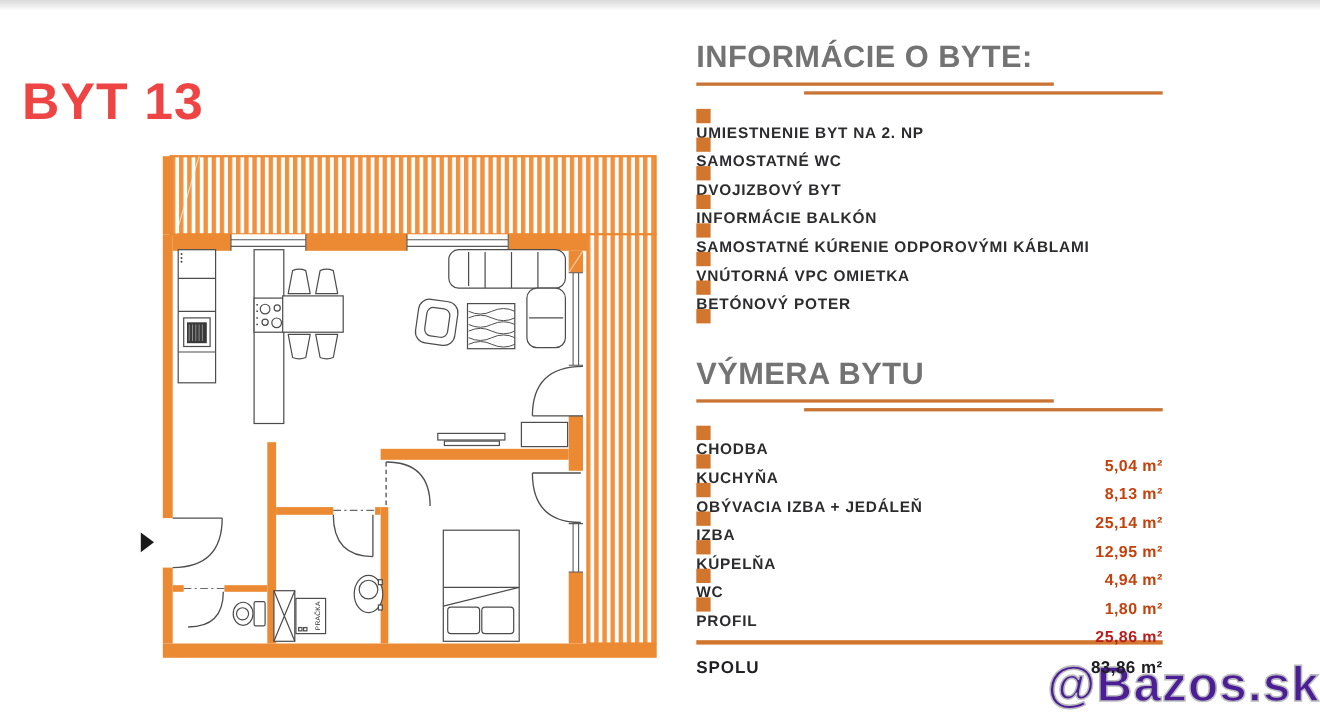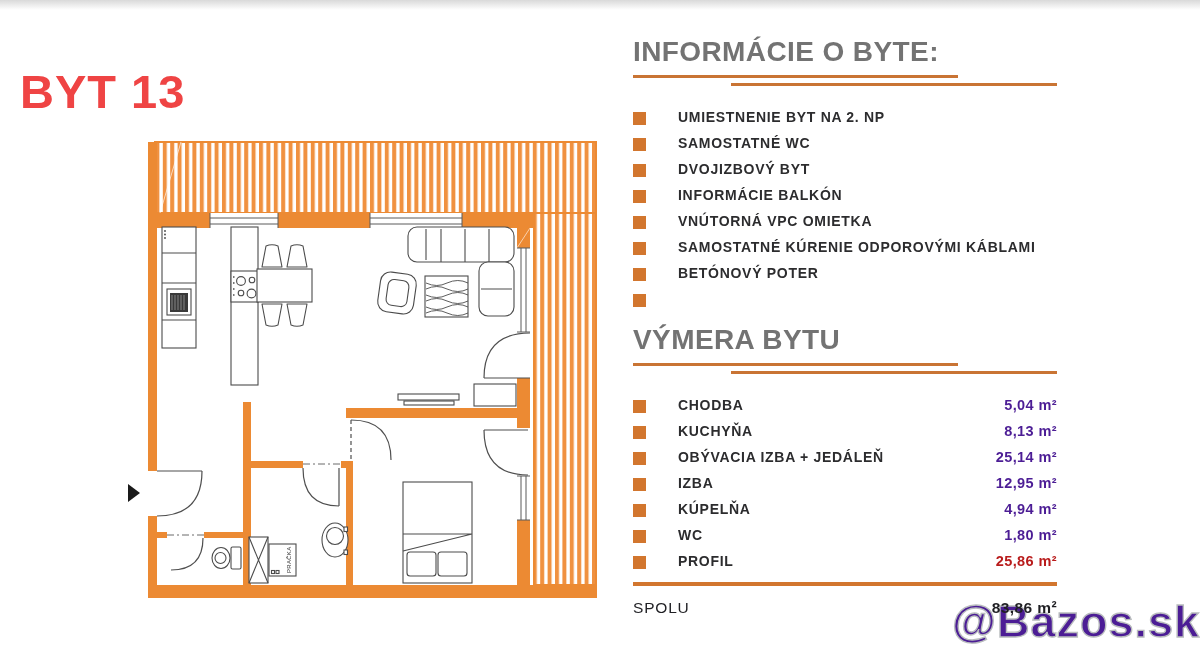--- a/index.html
+++ b/index.html
@@ -11,28 +11,28 @@
     background:linear-gradient(180deg,#d9d9d9,rgba(255,255,255,0));}
   .page-title{position:absolute;left:20px;top:32px;font-size:47px;font-weight:900;
     letter-spacing:1px;color:#ef4444;margin-top:32px;}
   .panel{position:absolute;left:633px;width:424px;}
   .panel-info{top:36px;}
   .panel-area{top:324px;}
   .panel h2{margin:0;font-size:28px;font-weight:800;letter-spacing:.4px;color:#737373;}
   .rule1{height:3.2px;background:#c97434;width:325px;margin-top:7px;}
   .rule2{height:3.2px;background:#c97434;width:326px;margin-top:5px;margin-left:98px;}
   .list{margin-top:13px;}
-  .li{display:flex;align-items:flex-end;height:26px;}
+  .li{display:flex;align-items:flex-start;height:26px;flex-direction:column;}
   .bullet{width:13px;height:13px;background:#d2762e;flex:0 0 13px;margin-right:32px;}
   .li-text{font-size:14px;font-weight:600;letter-spacing:.7px;color:#2c2c2e;white-space:nowrap;}
-  .li-value{margin-left:auto;font-size:14.5px;font-weight:600;letter-spacing:.4px;color:#4c1d95;}
+  .li-value{margin-left:auto;font-size:14.5px;font-weight:600;letter-spacing:.4px;color:#c2410c;}
   .li-value.muted{color:#b91c1c;}
   .hr-total{height:3.5px;background:#d2762e;width:424px;margin-top:13px;}
   .total-row{display:flex;align-items:center;margin-top:13px;}
-  .total-label{font-size:15.5px;font-weight:400;letter-spacing:.8px;color:#1f1f23;}
+  .total-label{font-size:15.5px;font-weight:700;letter-spacing:.8px;color:#1f1f23;}
   .total-value{margin-left:auto;font-size:15.5px;font-weight:800;letter-spacing:.4px;color:#1f1f23;position:relative;z-index:2;text-align:center;}
   .watermark{position:absolute;right:0px;top:596px;z-index:1;font-size:45px;font-weight:800;
     letter-spacing:1px;color:#4c1d95;-webkit-text-stroke:1.4px #b9bcbe;white-space:nowrap;pointer-events:none;}
   svg text{font-family:"Liberation Sans","DejaVu Sans",sans-serif;}
   .fp{position:absolute;left:120px;top:130px;}
 </style>
 </head>
 <body>
 
 <div class="top-shade"></div>
@@ -203,26 +203,26 @@
     <span class="li-text">DVOJIZBOVÝ BYT</span>
   </div>
 
   <div class="li">
     <span class="bullet"></span>
     <span class="li-text">INFORMÁCIE BALKÓN</span>
   </div>
 
   <div class="li">
     <span class="bullet"></span>
+    <span class="li-text">SAMOSTATNÉ KÚRENIE ODPOROVÝMI KÁBLAMI</span>
+  </div>
+
+  <div class="li">
+    <span class="bullet"></span>
     <span class="li-text">VNÚTORNÁ VPC OMIETKA</span>
-  </div>
-
-  <div class="li">
-    <span class="bullet"></span>
-    <span class="li-text">SAMOSTATNÉ KÚRENIE ODPOROVÝMI KÁBLAMI</span>
   </div>
 
   <div class="li">
     <span class="bullet"></span>
     <span class="li-text">BETÓNOVÝ POTER</span>
   </div>
 
   <div class="li">
     <span class="bullet"></span>
   </div>

